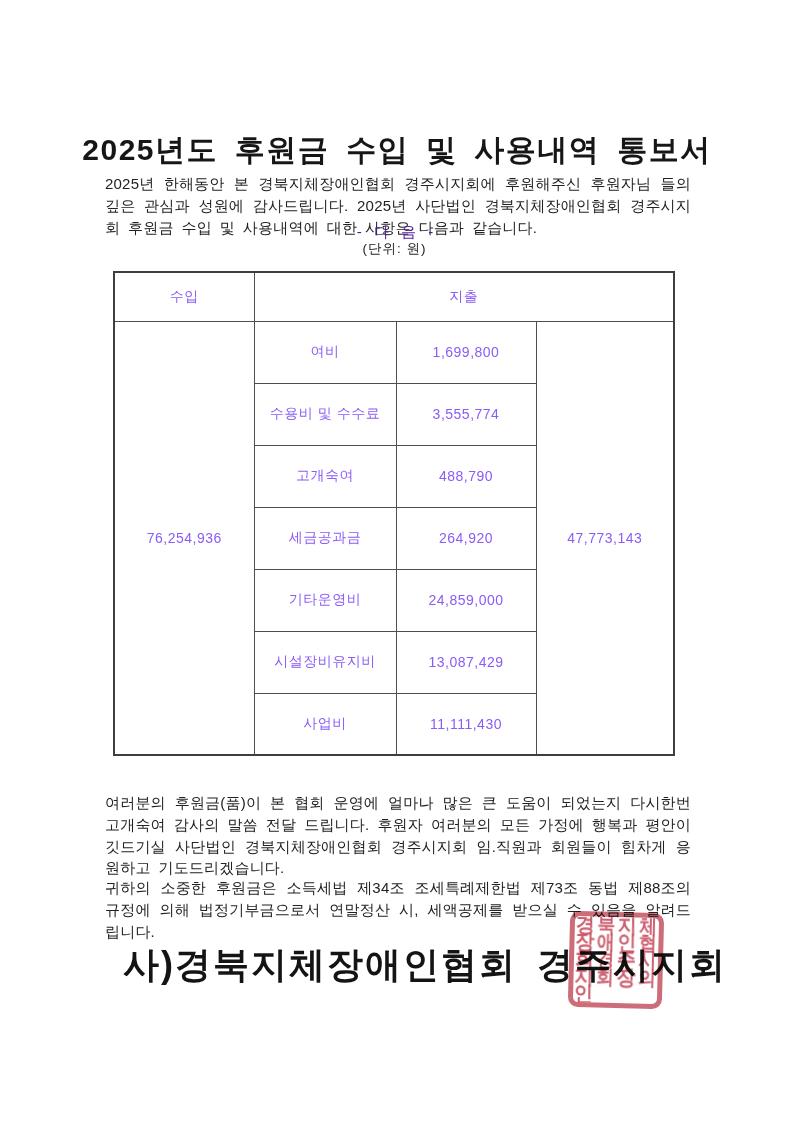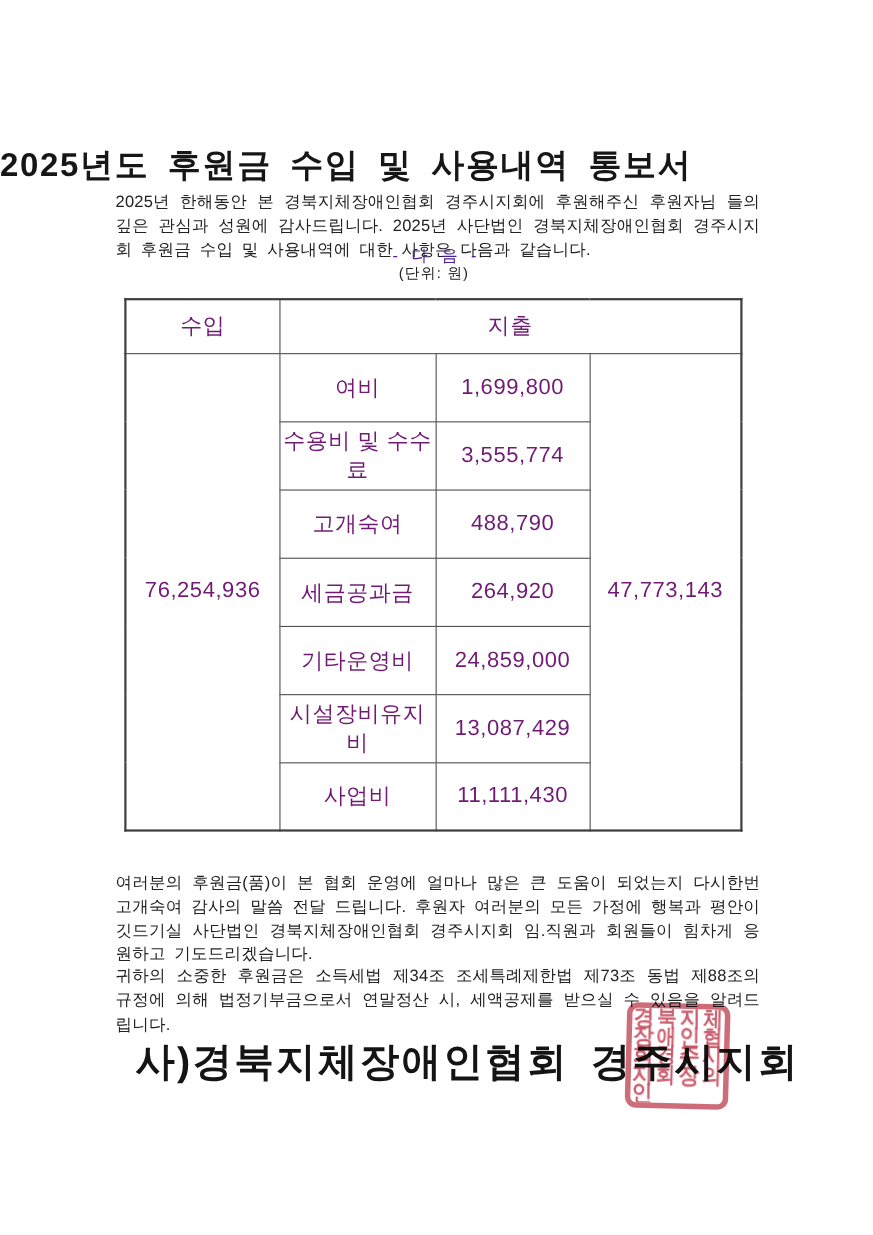--- a/index.html
+++ b/index.html
@@ -8,21 +8,21 @@
     width:794px;height:1123px;
     margin:0 auto;
     background:#ffffff;
     font-family:"Liberation Sans","DejaVu Sans",sans-serif;
     color:#1e1e1e;
     overflow:hidden;
   }
   .abs{position:absolute;}
   .title{
     top:110px;left:0;width:794px;
-    text-align:left;
+    text-align:center;
     font-size:30px;font-weight:bold;
     letter-spacing:1.5px;word-spacing:7px;
     color:#161616;
   }
   .para{
     left:105px;width:586px;
     font-size:15px;line-height:21.8px;
     text-align:justify;
     letter-spacing:0.2px;word-spacing:3.5px;
     color:#222;
@@ -45,23 +45,23 @@
   }
   table.ledger{
     position:absolute;top:271px;left:113px;
     width:560px;
     border-collapse:collapse;
     table-layout:fixed;
   }
   table.ledger th,table.ledger td{
     border:1px solid #4f4f4f;
     text-align:center;vertical-align:middle;
-    font-size:20px;
+    font-size:14px;
     font-weight:normal;
-    color:#701a75;
+    color:#8b5cf6;
     padding:0;
     letter-spacing:0.5px;
   }
   table.ledger{border:2px solid #3e3e3e;}
   tr.head{height:49px;}
   tr.body-row{height:62px;}
   .num{letter-spacing:0.6px;}
   .sig-text{
     top:941px;left:0;width:794px;
     text-align:center;

